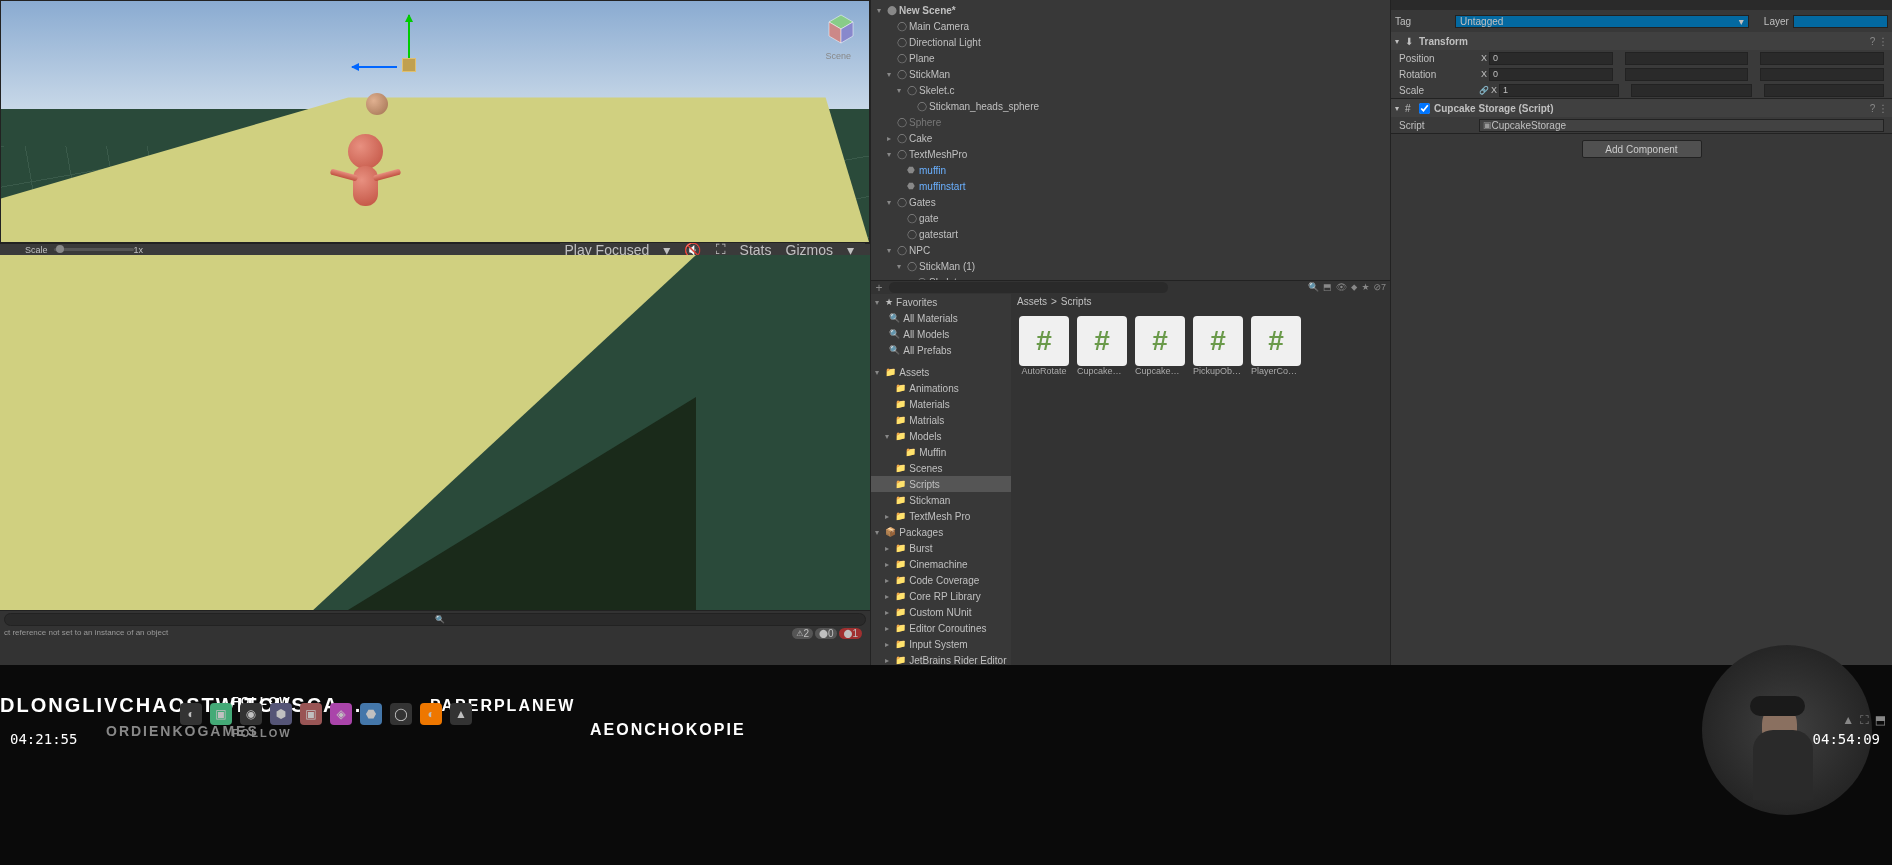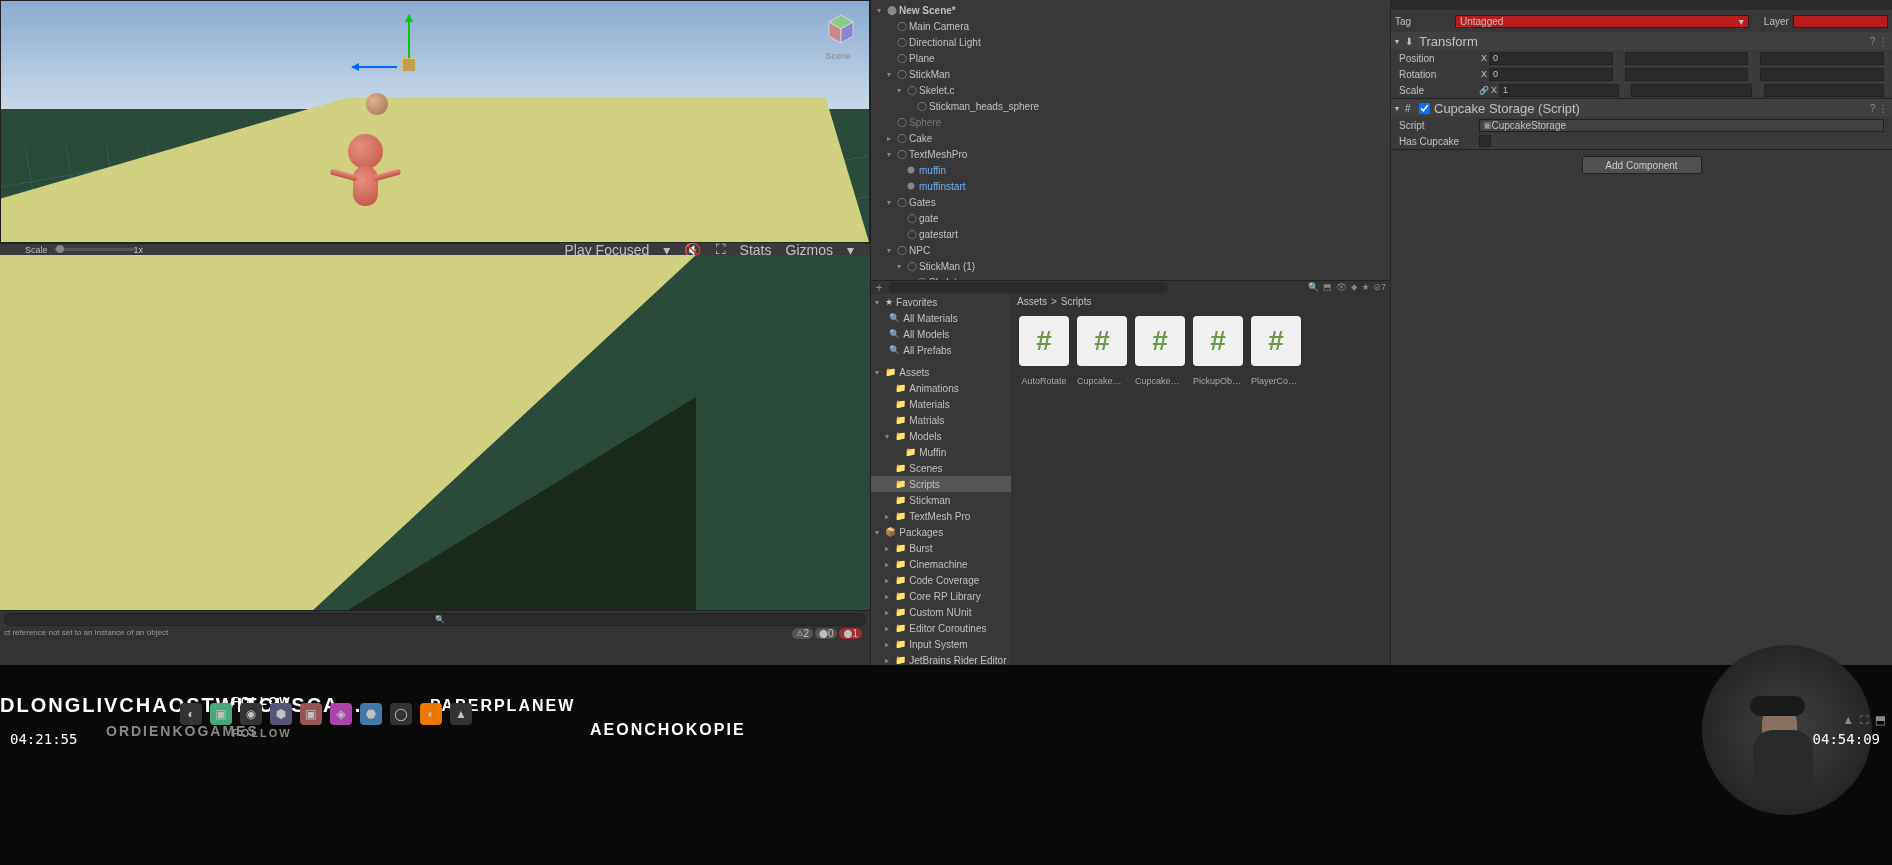--- a/index.html
+++ b/index.html
@@ -68,31 +68,31 @@
 .ptree-item{display:flex;align-items:center;height:16px;padding-left:4px;font-size:10px;cursor:pointer}
 .ptree-item.sel{background:#555}
 .ptree-item .arrow{width:10px;font-size:8px;color:#888}
 .ptree-item .icon{font-size:9px;margin-right:3px}
 .project-content{flex:1;background:#333}
 .breadcrumb{height:14px;background:#333;padding:0 6px;font-size:10px;display:flex;align-items:center}
 .breadcrumb span{margin-right:4px}
 .script-grid{display:flex;gap:8px;padding:8px}
 .script-item{width:50px;text-align:center}
 .script-icon{width:50px;height:50px;background:#f0f0f0;border-radius:4px;display:flex;align-items:center;justify-content:center;font-size:28px;color:#6a9a4a;font-weight:bold}
-.script-name{font-size:9px;color:#aaa;margin-top:10px;overflow:hidden;text-overflow:ellipsis;white-space:nowrap}
+.script-name{font-size:9px;color:#aaa;margin-top:0;overflow:hidden;text-overflow:ellipsis;white-space:nowrap}
 .inspector{width:502px;background:#383838;border-left:1px solid #222}
 .insp-header{height:10px;background:#2a2a2a}
 .insp-row{display:flex;align-items:center;height:16px;padding:11px 4px;font-size:10px}
 .insp-row .label{width:60px}
-.insp-row .dropdown{flex:1;height:13px;background:#b91c1c;border:1px solid #222;display:flex;padding:0 4px;font-size:9px}
+.insp-row .dropdown{flex:1;height:13px;background:#0369a1;border:1px solid #222;display:flex;padding:0 4px;font-size:9px}
 .component{background:#3a3a3a;border-bottom:1px solid #222}
 .comp-header{height:18px;display:flex;align-items:center;padding:0 4px;background:#404040}
 .comp-header .arrow{width:10px;font-size:8px}
 .comp-header .icon{width:14px;font-size:10px}
-.comp-header .title{font-size:13px;font-weight:normal}
+.comp-header .title{font-size:10px;font-weight:bold}
 .comp-header .help{margin-left:auto;font-size:10px;color:#888}
 .comp-row{display:flex;align-items:center;height:16px;padding:0 8px}
 .comp-row .label{width:80px;font-size:10px}
 .comp-row .xyz{display:flex;gap:2px;flex:1}
 .xyz-field{display:flex;align-items:center;flex:1}
 .xyz-field .axis{width:10px;font-size:9px;text-align:center}
 .xyz-field .val{flex:1;height:13px;background:#2a2a2a;border:1px solid #222;font-size:9px;padding:0 3px;display:flex;align-items:center}
 .comp-row .checkbox{width:12px;height:12px;background:#2a2a2a;border:1px solid #222}
 .comp-row .scriptfield{flex:1;height:13px;background:#424242;border:1px solid #222;font-size:9px;padding:0 3px;color:#999;display:flex;align-items:center}
 .add-comp-btn{margin:6px auto;display:block;width:120px;height:18px;background:#505050;border:1px solid #222;color:#ccc;font-size:10px;border-radius:2px}
@@ -456,24 +456,20 @@
       <div class="comp-header">
         <span class="arrow">▾</span>
           <span class="icon">#</span>
         <input type="checkbox" checked="" style="width: 11px; height: 11px; margin-right: 4px;">
         <span class="title">Cupcake Storage (Script)</span>
         <span class="help">?  ⋮</span>
       </div>
       <div class="comp-row">
         <span class="label">Script</span>
         <div class="scriptfield">▣ <span>CupcakeStorage</span></div>
-      </div>
-      <div class="comp-row">
-        <span class="label">Has Cupcake</span>
-        <div class="checkbox"></div>
       </div>
     </div>
     <button class="add-comp-btn">Add Component</button>
   </div>
 </div>
 
 <div class="bottom-overlay">
   <div class="stream-text" style="bottom:148px;left:0;font-size:20px">DLONGLIVCHAOSTWITCHSCA...</div>
   <div class="stream-text" style="bottom:158px;left:232px;font-size:11px">FOLLOW</div>
   <div class="stream-text" style="bottom:126px;left:106px;font-size:14px;color:#888">ORDIENKOGAMES</div>

